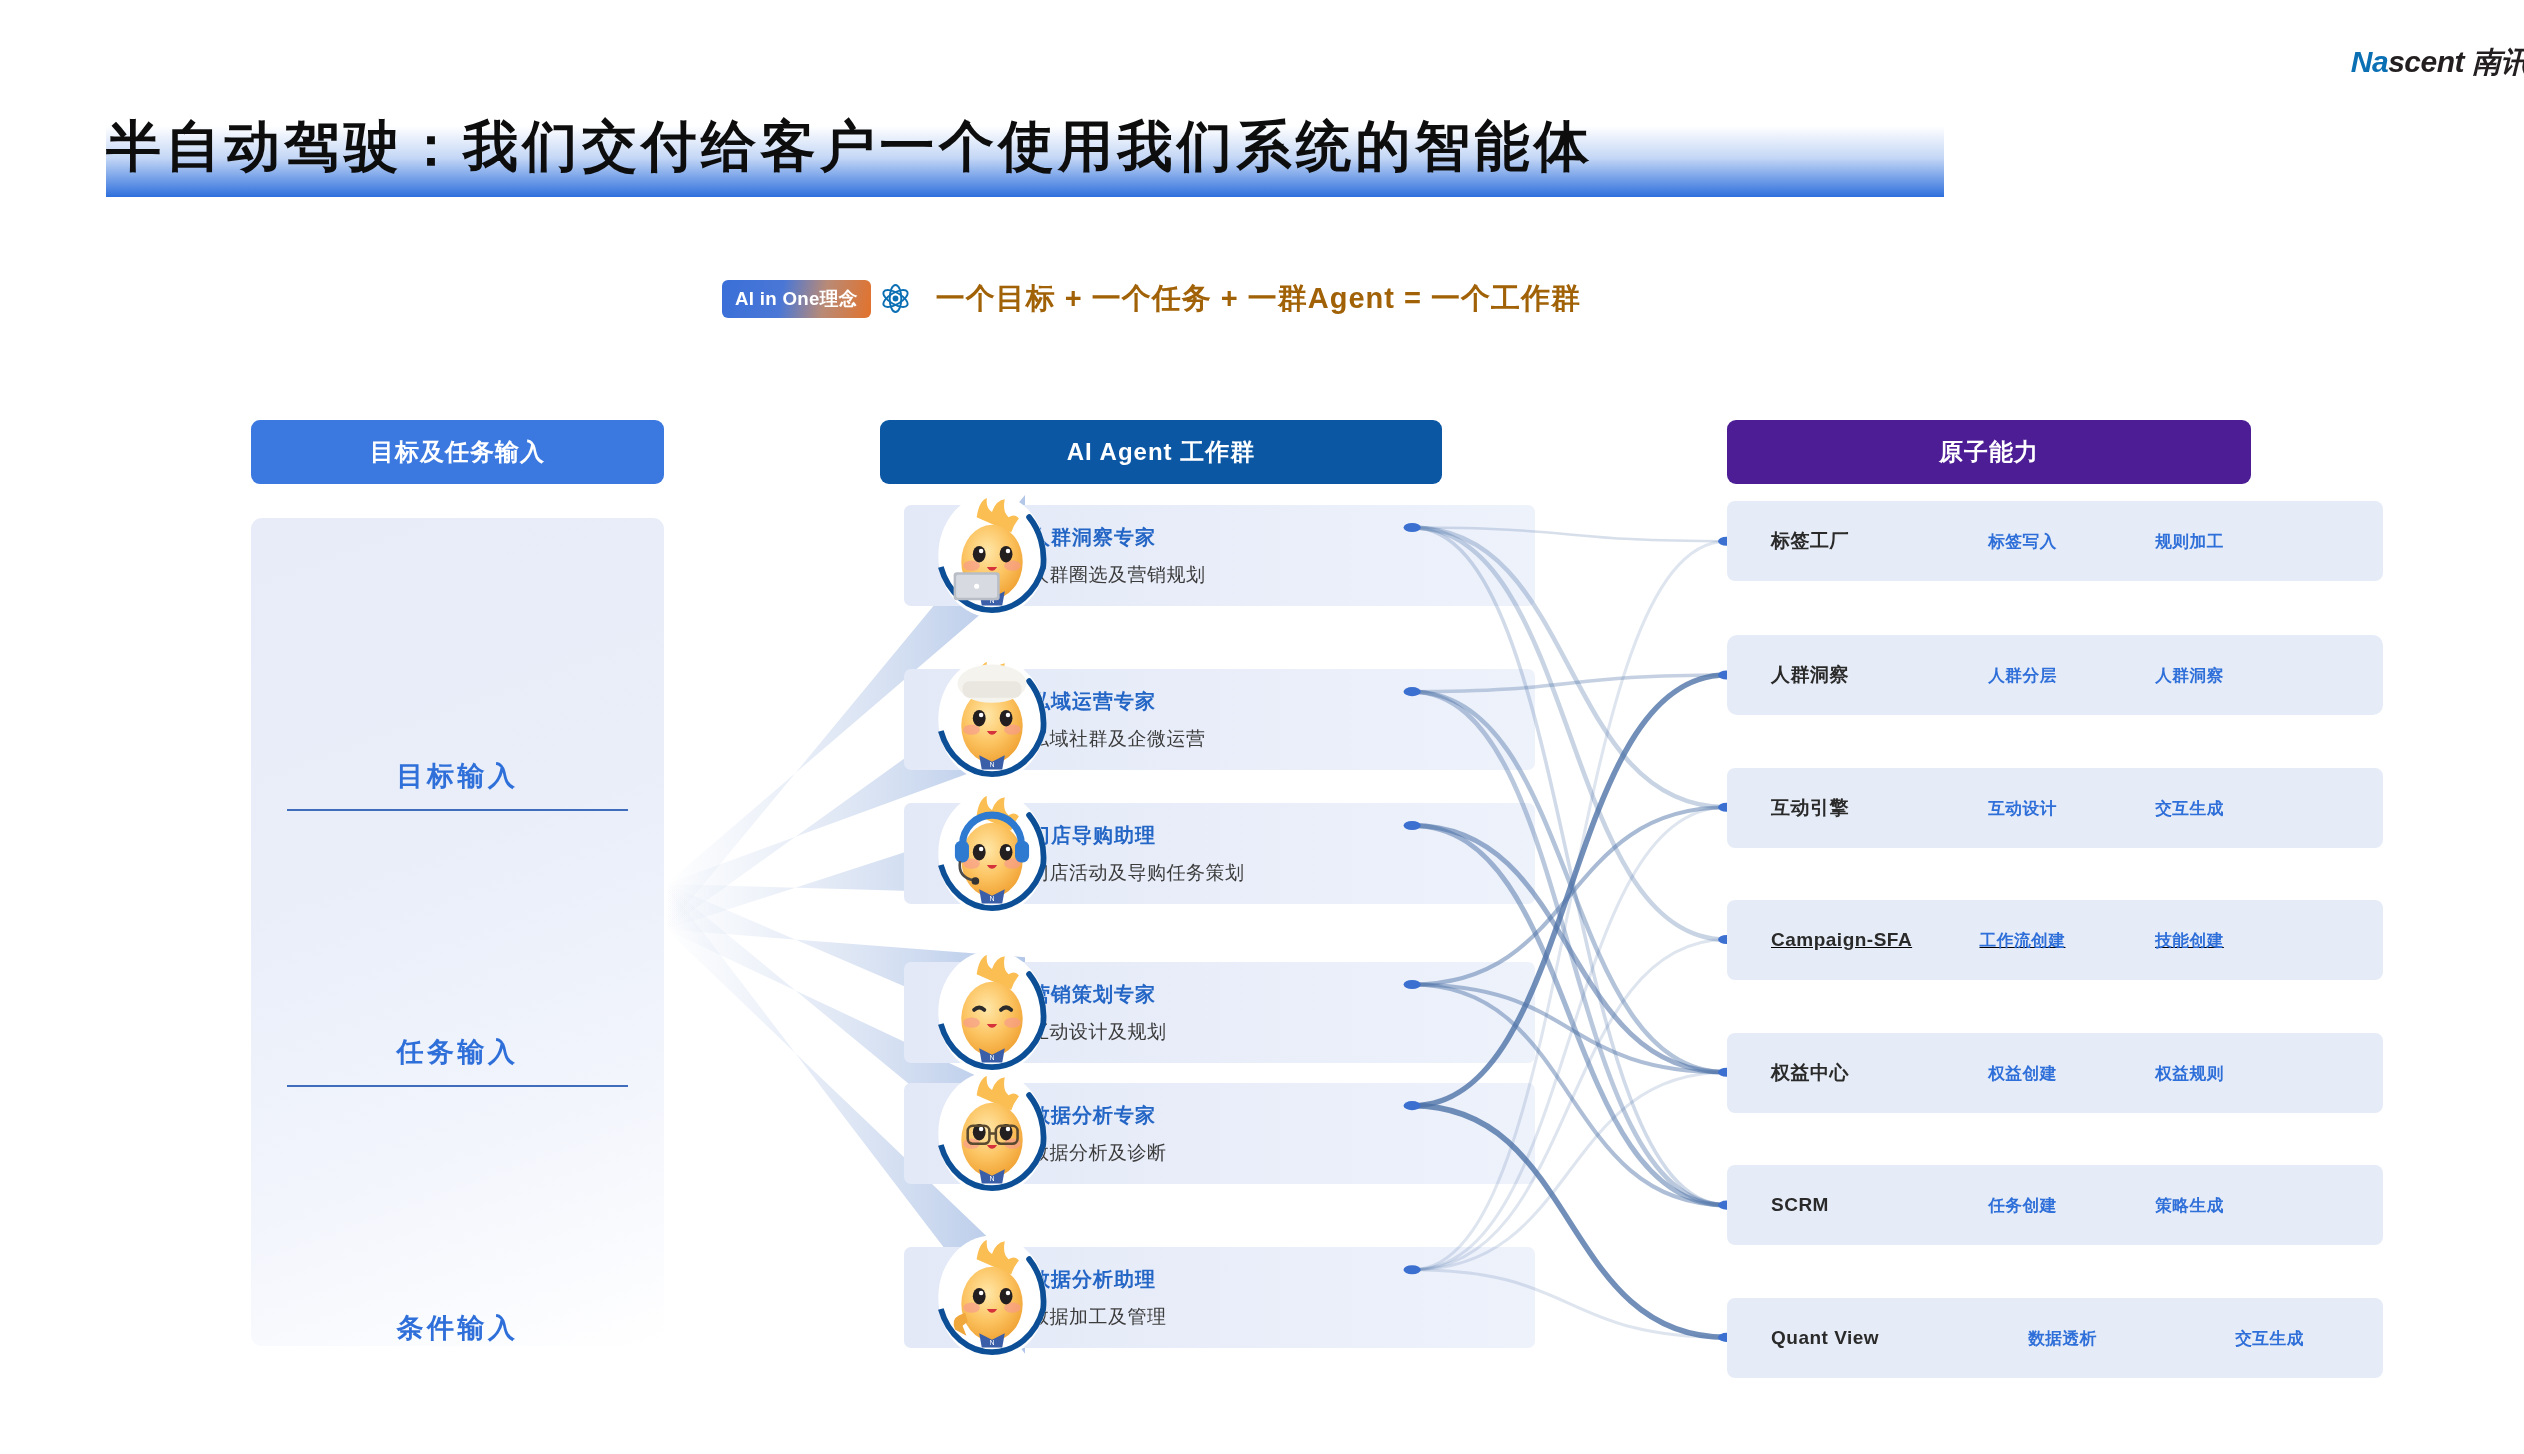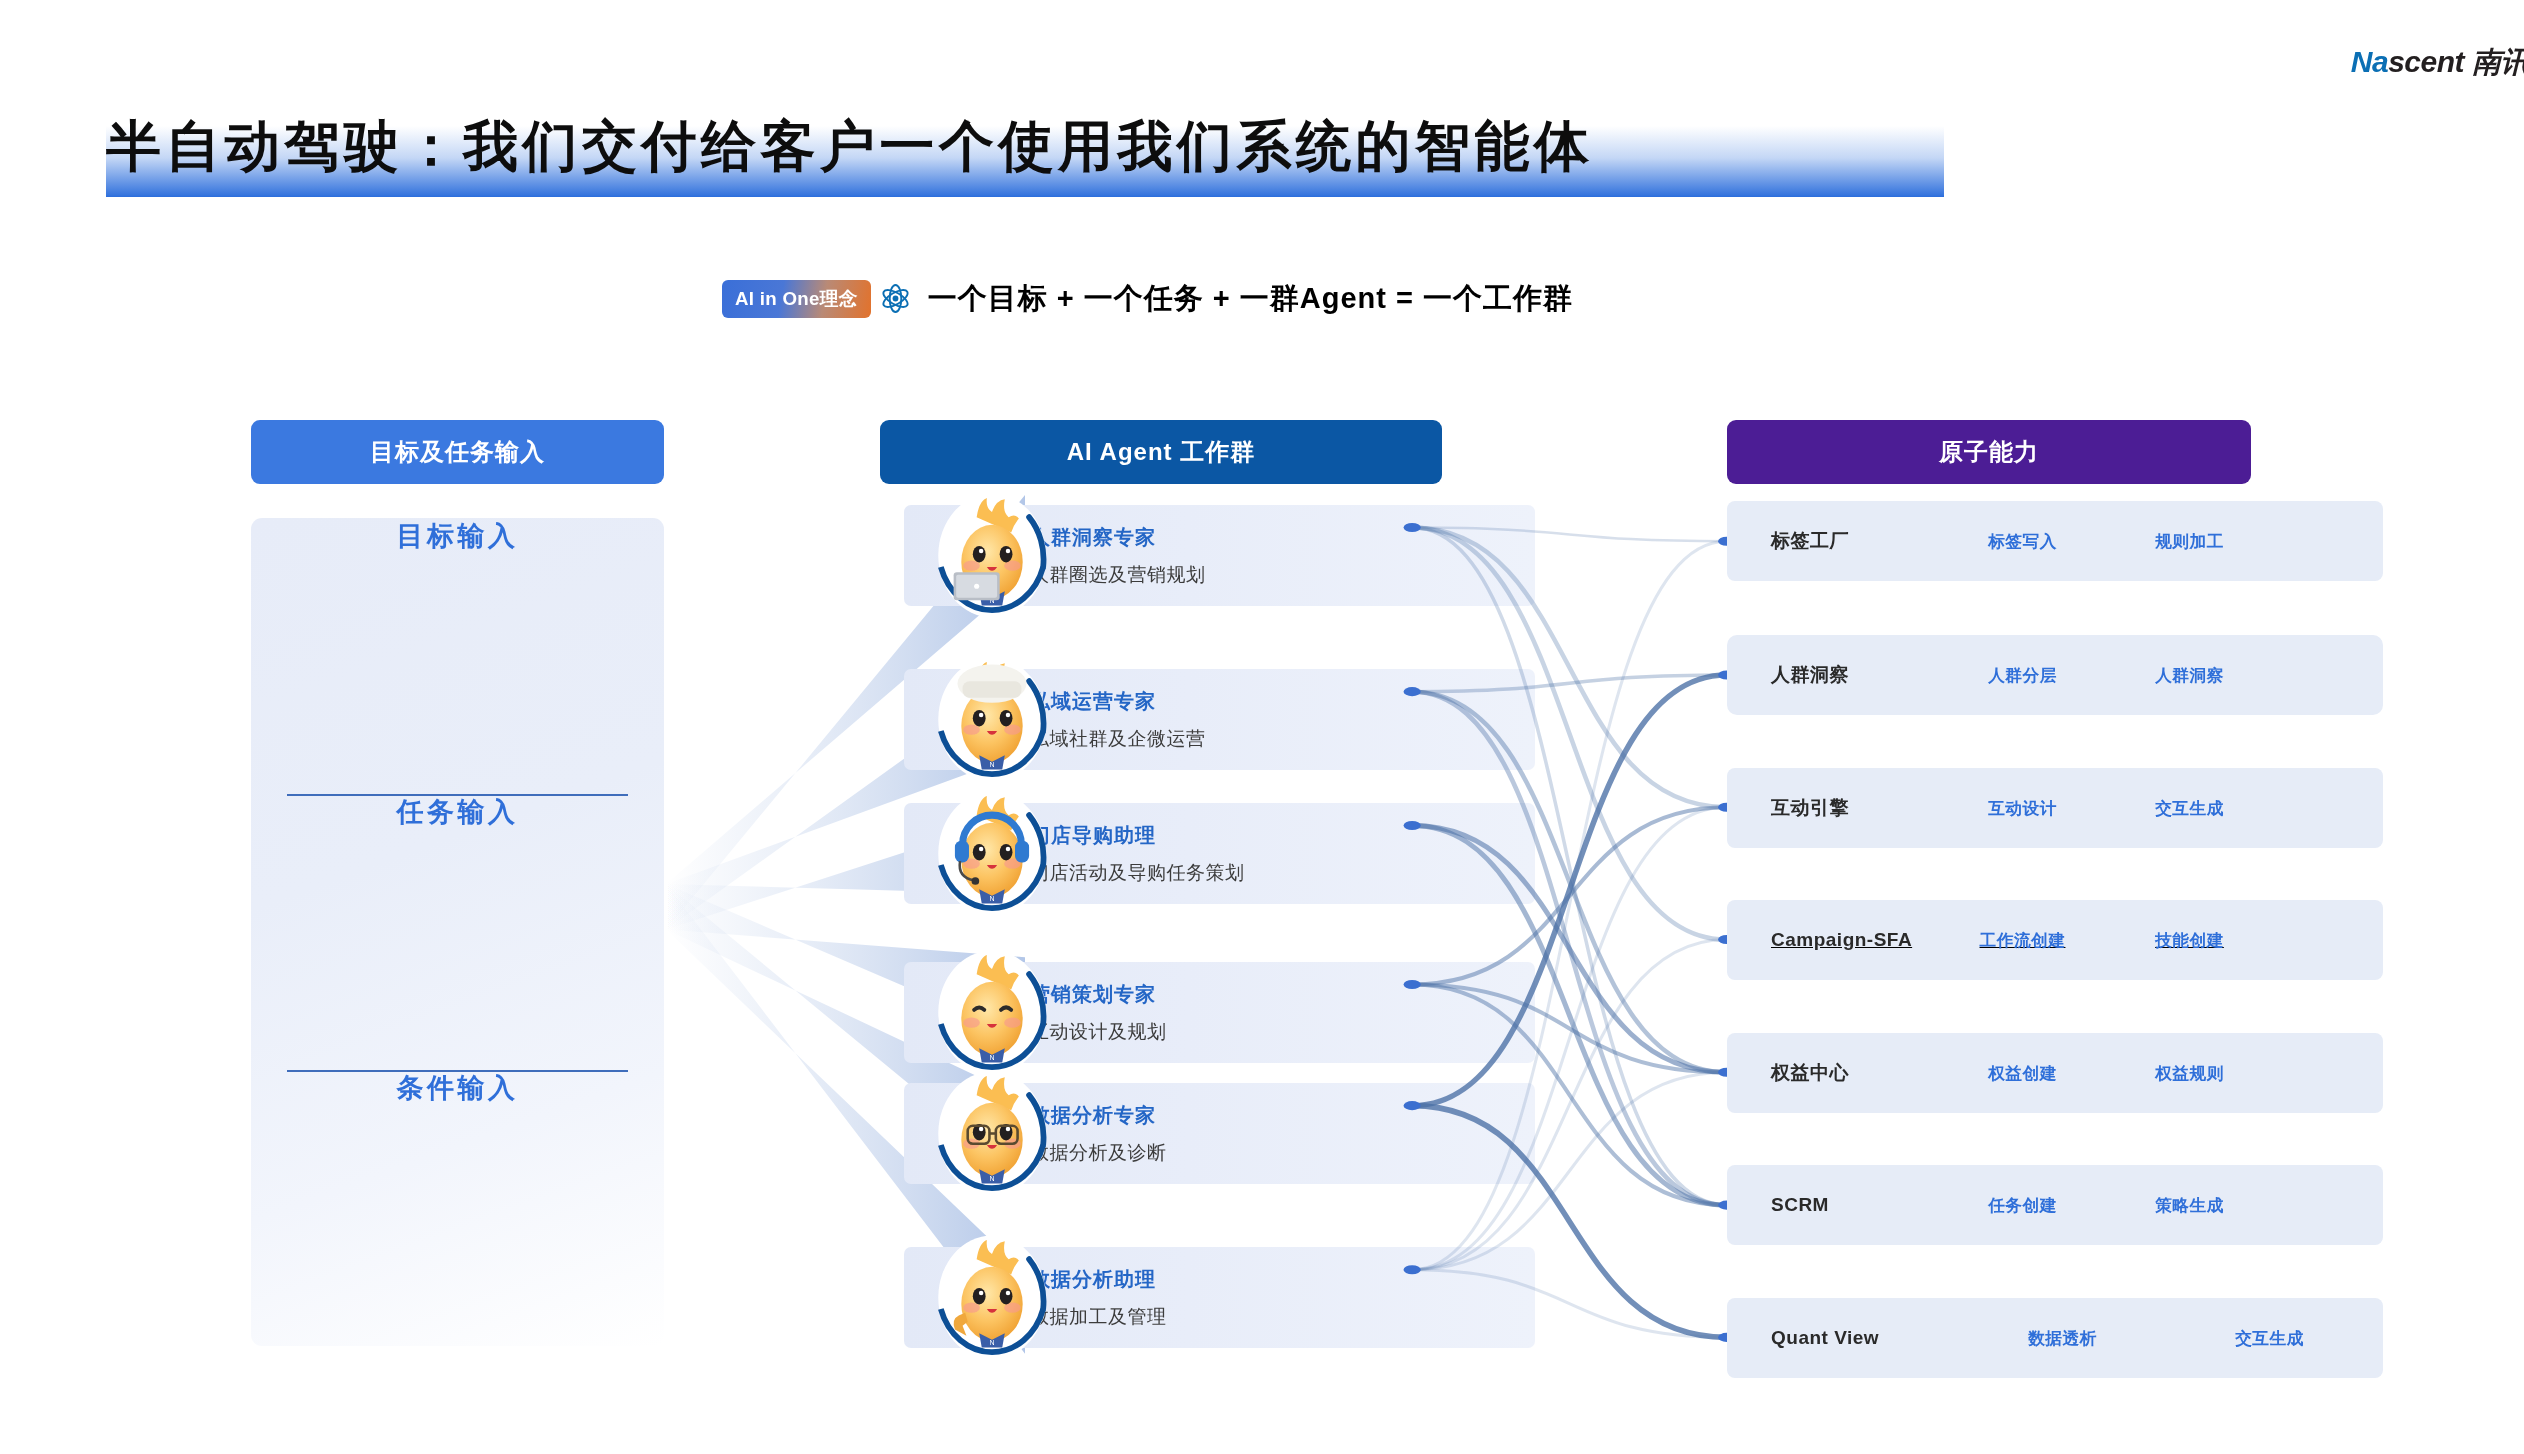--- a/index.html
+++ b/index.html
@@ -44,22 +44,22 @@
     display: flex; align-items: center; height: 43px;
   }
   #ai-badge {
     background: linear-gradient(100deg, #3a6fd8 0%, #4a77d6 40%, #b98a76 68%, #e2722c 100%);
     color: #fff; font-size: 18.7px; font-weight: 700;
     padding: 6px 13px; border-radius: 6px;
     letter-spacing: 0.3px; white-space: nowrap;
   }
   #atom-icon { margin-left: 9px; display: flex; align-items: center; }
   #subtitle-text {
-    margin-left: 17px; font-size: 29px; font-weight: 600;
-    color: #000000; letter-spacing: 1px; white-space: nowrap;
+    margin-left: 25px; font-size: 29px; font-weight: 600;
+    color: #a16207; letter-spacing: 1px; white-space: nowrap;
   }
 
   
   .col-header {
     position: absolute; height: 64px; border-radius: 9px;
     display: flex; align-items: center; justify-content: center;
     color: #fff; font-size: 24px; font-weight: 600; letter-spacing: 1px;
     white-space: nowrap;
   }
   #hdr-left  { left: 251px;  top: 420px; width: 413px;  background: #3b79e0; }
@@ -68,22 +68,23 @@
 
   
   #left-panel {
     position: absolute; left: 251px; top: 518px;
     width: 413px; height: 828px;
     border-radius: 11px;
     background: linear-gradient(160deg, #e7ecf8 0%, #e9eef9 40%, #f2f5fc 72%, #ffffff 100%);
     display: flex; flex-direction: column;
   }
   .input-sec {
-    flex: 1; display: flex; align-items: flex-start; justify-content: center;
+    flex: 1; display: flex; align-items: flex-end; justify-content: center;
     position: relative;
+    margin-top: 15px;
   }
   .input-sec .lbl {
     font-size: 27px; font-weight: 700; color: #2f6fd9; letter-spacing: 3.5px;
   }
   .input-sec + .input-sec::before {
     content: ""; position: absolute; top: 0; left: 36px; right: 36px;
     height: 1.5px; background: #3f6dbb;
   }
 
   

